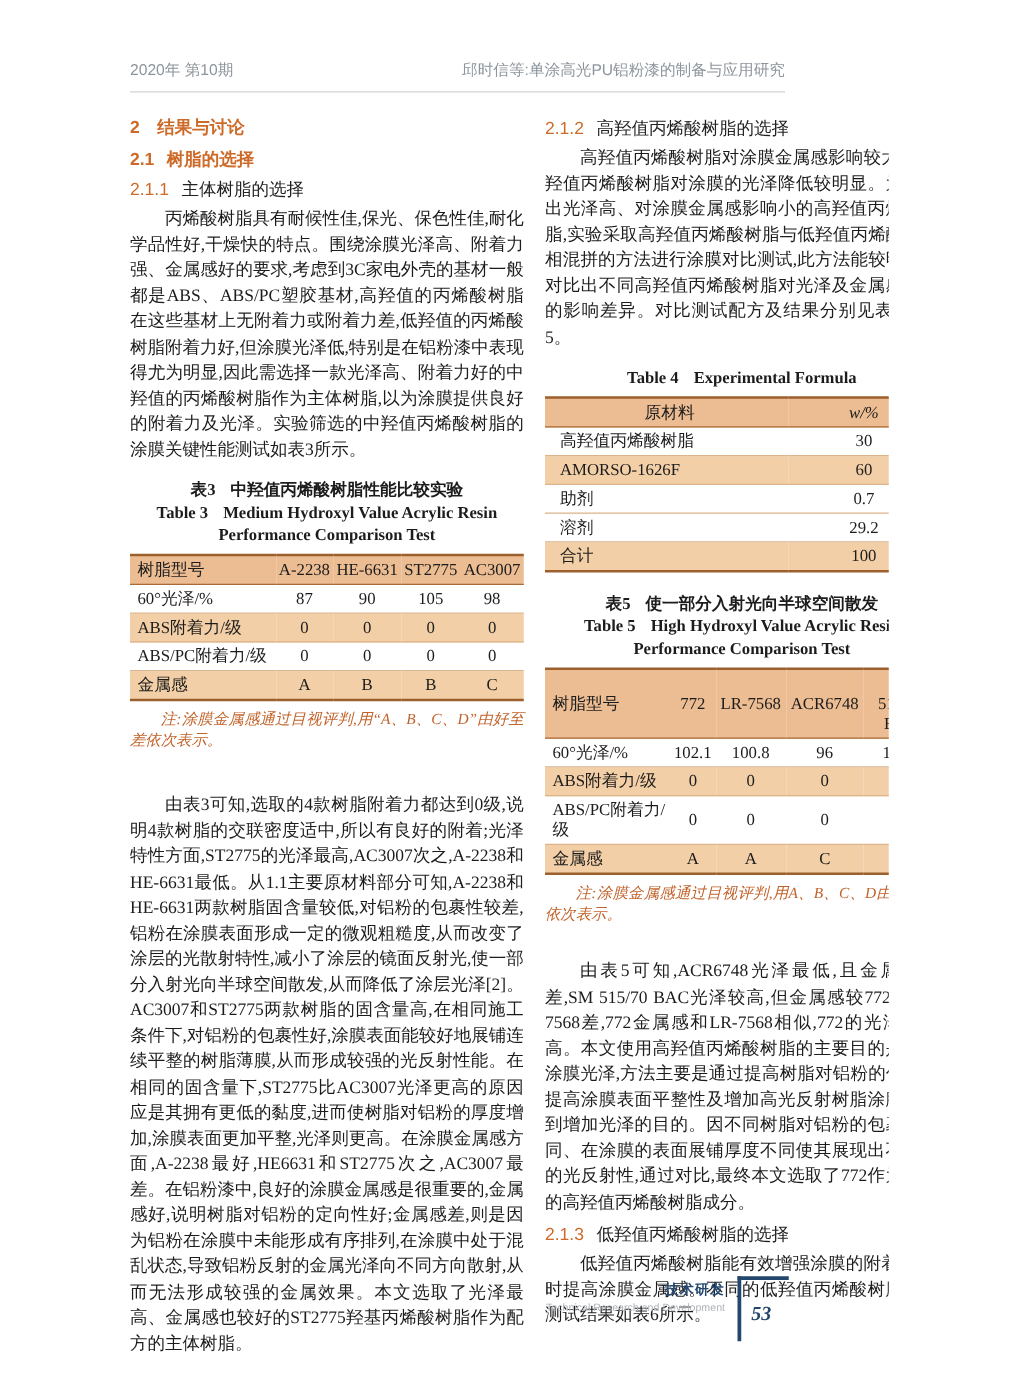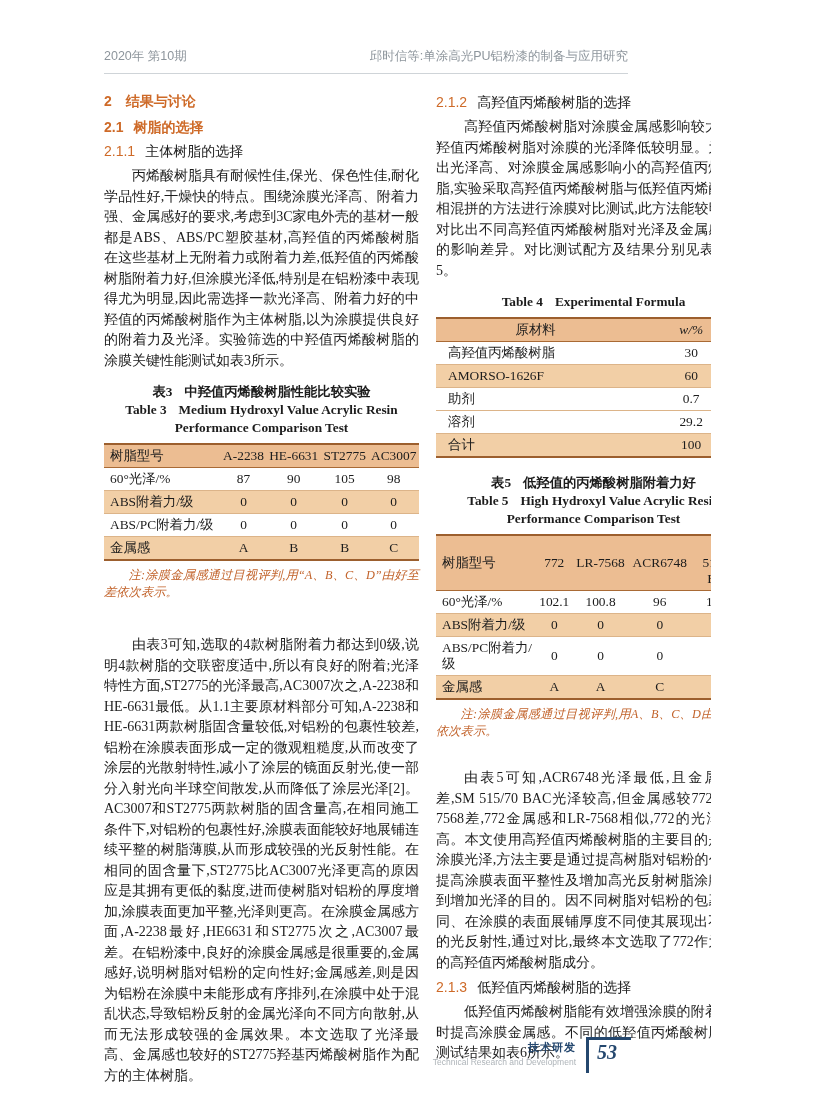--- a/index.html
+++ b/index.html
@@ -41,22 +41,22 @@
   table.t5 th.wrapcol{width:56px;}
   .ital{font-style:italic;}
   p.note{color:#c2632b;font-size:12.3px;line-height:17px;font-style:italic;
         text-align:justify;text-indent:2em;margin:6px 0 0;}
   .pagefoot{position:absolute;right:80px;bottom:26px;display:flex;align-items:flex-start;}
   .foot-labels{text-align:right;margin-right:10px;padding-top:3px;
         font-family:"Liberation Sans","DejaVu Sans",sans-serif;}
   .foot-cn{font-weight:bold;font-size:11px;color:#24476e;letter-spacing:1px;}
   .foot-en{font-size:8.5px;color:#aeb4b9;margin-top:2px;}
   .foot-page{border-top:3px solid #24476e;border-left:3px solid #24476e;color:#24476e;
-        font-style:italic;font-weight:bold;font-size:20px;line-height:22px;
-        padding:1px 14px 10px 8px;font-family:"Liberation Serif","DejaVu Serif",serif;}
+        font-style:italic;font-weight:bold;font-size:16px;line-height:22px;
+        padding:17px 14px 10px 8px;font-family:"Liberation Serif","DejaVu Serif",serif;}
 </style>
 </head>
 <body>
 
 <div class="page">
 
   <div class="pagehead">
     <span>2020年 第10期</span>
     <span>邱时信等:单涂高光PU铝粉漆的制备与应用研究</span>
   </div>
@@ -159,21 +159,21 @@
             <td>29.2</td>
           </tr>
           <tr class="s">
             <td class="c1">合计</td>
             <td>100</td>
           </tr>
         </tbody>
       </table>
 
       <div class="cap" style="margin-top:16px;">
-        <div><span class="cap-label">表5</span><span>低羟值的丙烯酸树脂附着力好</span></div>
+        <div><span class="cap-label">表5</span><span>使一部分入射光向半球空间散发</span></div>
         <div><span class="cap-label">Table 5</span><span>High Hydroxyl Value Acrylic Resin Performance Comparison Test</span></div>
       </div>
       <table class="dt t5">
         <thead>
           <tr>
             <th class="c1">树脂型号</th>
             <th>772</th>
             <th>LR-7568</th>
             <th>ACR6748</th>
             <th class="wrapcol">SM 515/70 BAC</th>

